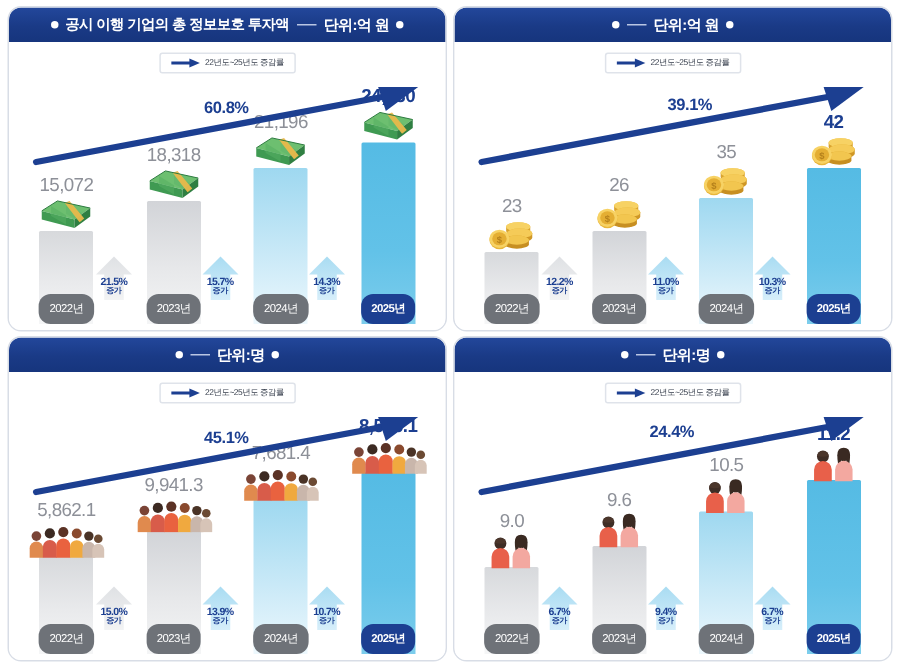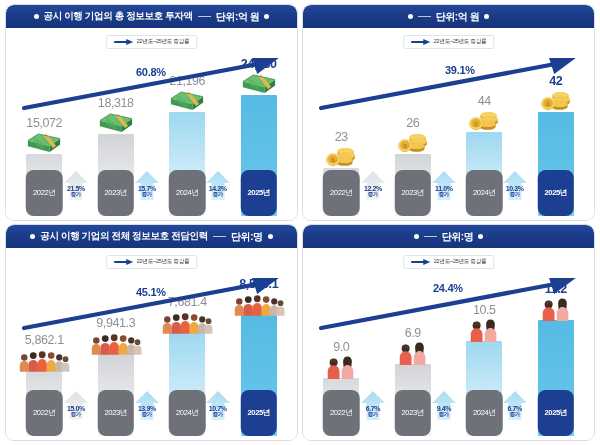--- a/index.html
+++ b/index.html
@@ -207,21 +207,21 @@
   .bar.g1 { background: linear-gradient(180deg,#d7d9dc 0%, #e9eaec 55%, #f5f6f7 100%); }
   .bar.g2 { background: linear-gradient(180deg,#d2d4d8 0%, #e7e8ea 55%, #f4f5f6 100%); }
   .bar.b1 { background: linear-gradient(180deg,#9ed8f0 0%, #c9e9f7 55%, #edf8fd 100%); }
   .bar.b2 { background: linear-gradient(180deg,#55bbe4 0%, #62c2e8 60%, #7ccdec 100%); }
 
   .year-pill {
     position: absolute;
     bottom: 0;
     left: 50%;
     transform: translateX(-50%);
-    padding: 18px 7px;
+    padding: 5px 7px;
     border-radius: 8px;
     font-size: 7.6px;
     letter-spacing: -0.4px;
     color: #ffffff;
     background: #6e7278;
     white-space: nowrap;
     z-index: 4;
   }
   .col.highlight .year-pill {
     background: #1c3f91;
@@ -492,21 +492,21 @@
       <ellipse cx="11" cy="17" rx="5.4" ry="4.9" fill="#e4ae33"></ellipse>
       <text x="11" y="20.2" font-size="7" font-weight="bold" fill="#b5811c" text-anchor="middle" font-family="'Liberation Sans',sans-serif">$</text>
     </g>
   </svg>
               </span>
             </div>
             <div class="bar g2" style="height: 62px;"></div>
             <span class="year-pill">2023년</span>
           </div>
           <div class="col">
-            <div class="col-value">44</div>
+            <div class="col-value">35</div>
             <div class="col-icon">
               <span>
                 <svg id="def-gold-coins-icon" viewBox="0 0 40 28" width="36" height="25">
     <g>
       <ellipse cx="25" cy="8" rx="9" ry="3.4" fill="#f0c24a"></ellipse>
       <path d="M16 8 v3 a9 3.4 0 0 0 18 0 v-3 z" fill="#d9a32f"></path>
       <ellipse cx="25" cy="8" rx="9" ry="3.4" fill="#f7d264"></ellipse>
       <ellipse cx="26" cy="13" rx="9.5" ry="3.6" fill="#e8b63c"></ellipse>
       <path d="M16.5 13 v3 a9.5 3.6 0 0 0 19 0 v-3 z" fill="#cf9726"></path>
       <ellipse cx="26" cy="13" rx="9.5" ry="3.6" fill="#f5cb58"></ellipse>
@@ -600,21 +600,20 @@
               <span class="delta-pct">10.3%</span>
               <span class="delta-sub">증가</span>
             </div>
           </div>
         </div>
       </div>
     </div>
     <div class="panel">
       <div class="panel-header">
         <span class="hdr-dot"></span>
-        <span class="hdr-title">공시 이행 기업의 전체 정보보호 전담인력</span>
         <span class="hdr-dash"></span>
         <span class="hdr-unit">단위:명</span>
         <span class="hdr-dot"></span>
       </div>
       <div class="panel-body">
         <div class="legend">
           <span class="legend-arrow"></span>
           <span class="legend-text">22년도~25년도 증감률</span>
         </div>
         <div class="trend">
@@ -812,21 +811,21 @@
       <path d="M19.4 7 q0 -5.4 4.6 -5.4 q4.6 0 4.6 5.4 q0 6.4 -1.8 9.4 l-1.2 -7 h-3.2 l-1.2 7 q-1.8 -3 -1.8 -9.4 z" fill="#3a2a22"></path>
       <path d="M17.8 26 v-8.6 a6.3 6.3 0 0 1 12.6 0 V26 z" fill="#f3a8a0"></path>
     </g>
   </svg>
               </span>
             </div>
             <div class="bar g1" style="height: 58px;"></div>
             <span class="year-pill">2022년</span>
           </div>
           <div class="col">
-            <div class="col-value">6.9</div>
+            <div class="col-value">9.6</div>
             <div class="col-icon">
               <span>
                 <svg id="def-two-people-icon" viewBox="0 0 34 26" width="34" height="24">
     <g>
       <circle cx="9" cy="8" r="4.3" fill="#3e2d25"></circle>
       <path d="M4.8 7.4 a4.3 4.3 0 0 1 8.4 0 q-4.2 1.6 -8.4 0 z" fill="#4b362b"></path>
       <path d="M2.6 26 v-8.4 a6.4 6.4 0 0 1 12.8 0 V26 z" fill="#e8604a"></path>
       <circle cx="24" cy="7" r="4.3" fill="#3a2a22"></circle>
       <path d="M19.4 7 q0 -5.4 4.6 -5.4 q4.6 0 4.6 5.4 q0 6.4 -1.8 9.4 l-1.2 -7 h-3.2 l-1.2 7 q-1.8 -3 -1.8 -9.4 z" fill="#3a2a22"></path>
       <path d="M17.8 26 v-8.6 a6.3 6.3 0 0 1 12.6 0 V26 z" fill="#f3a8a0"></path>

